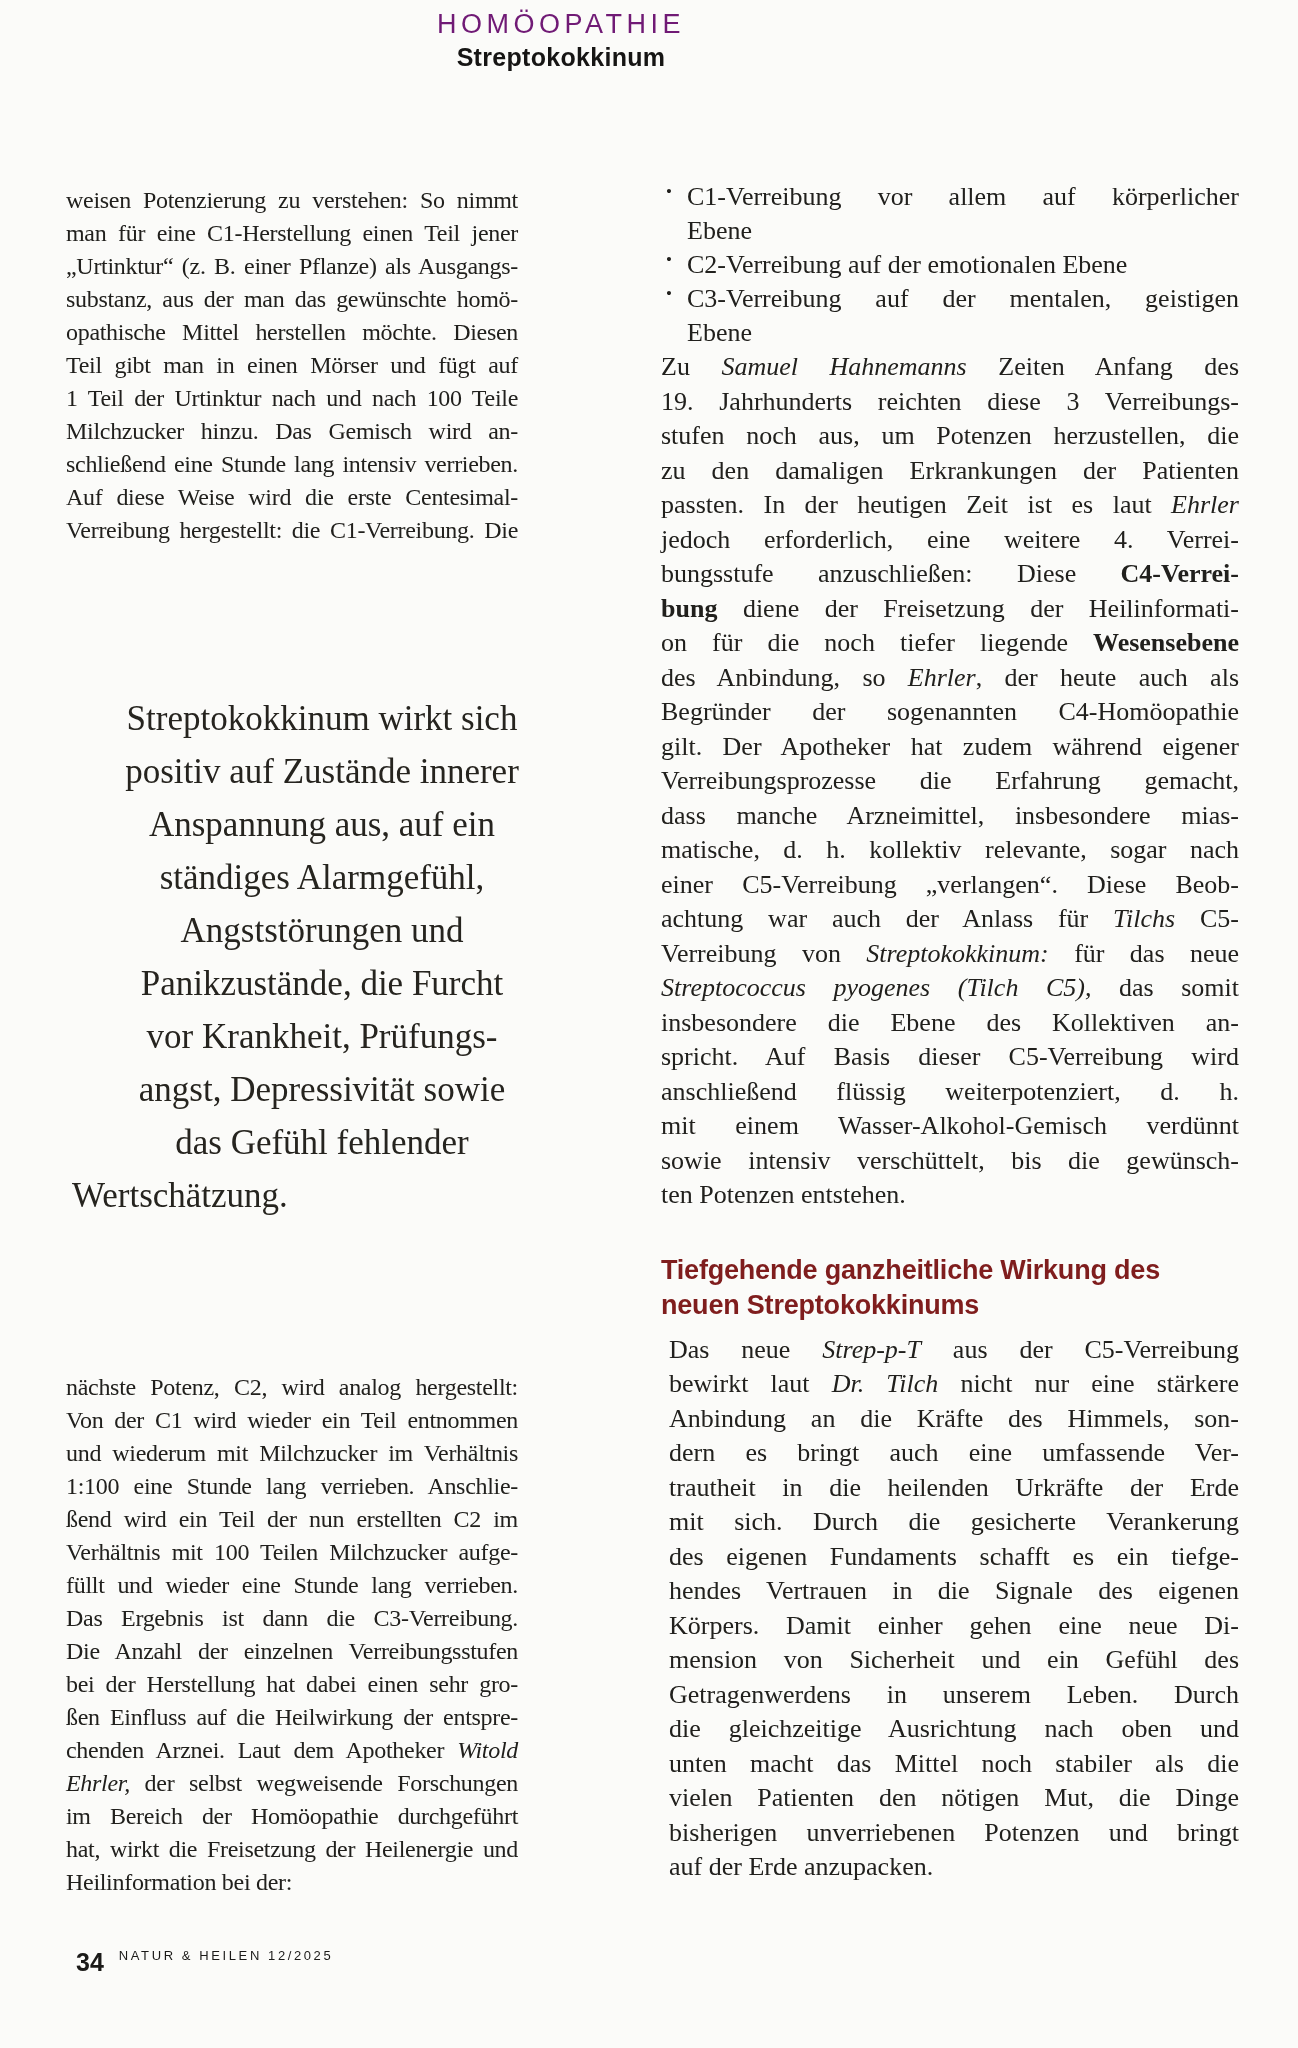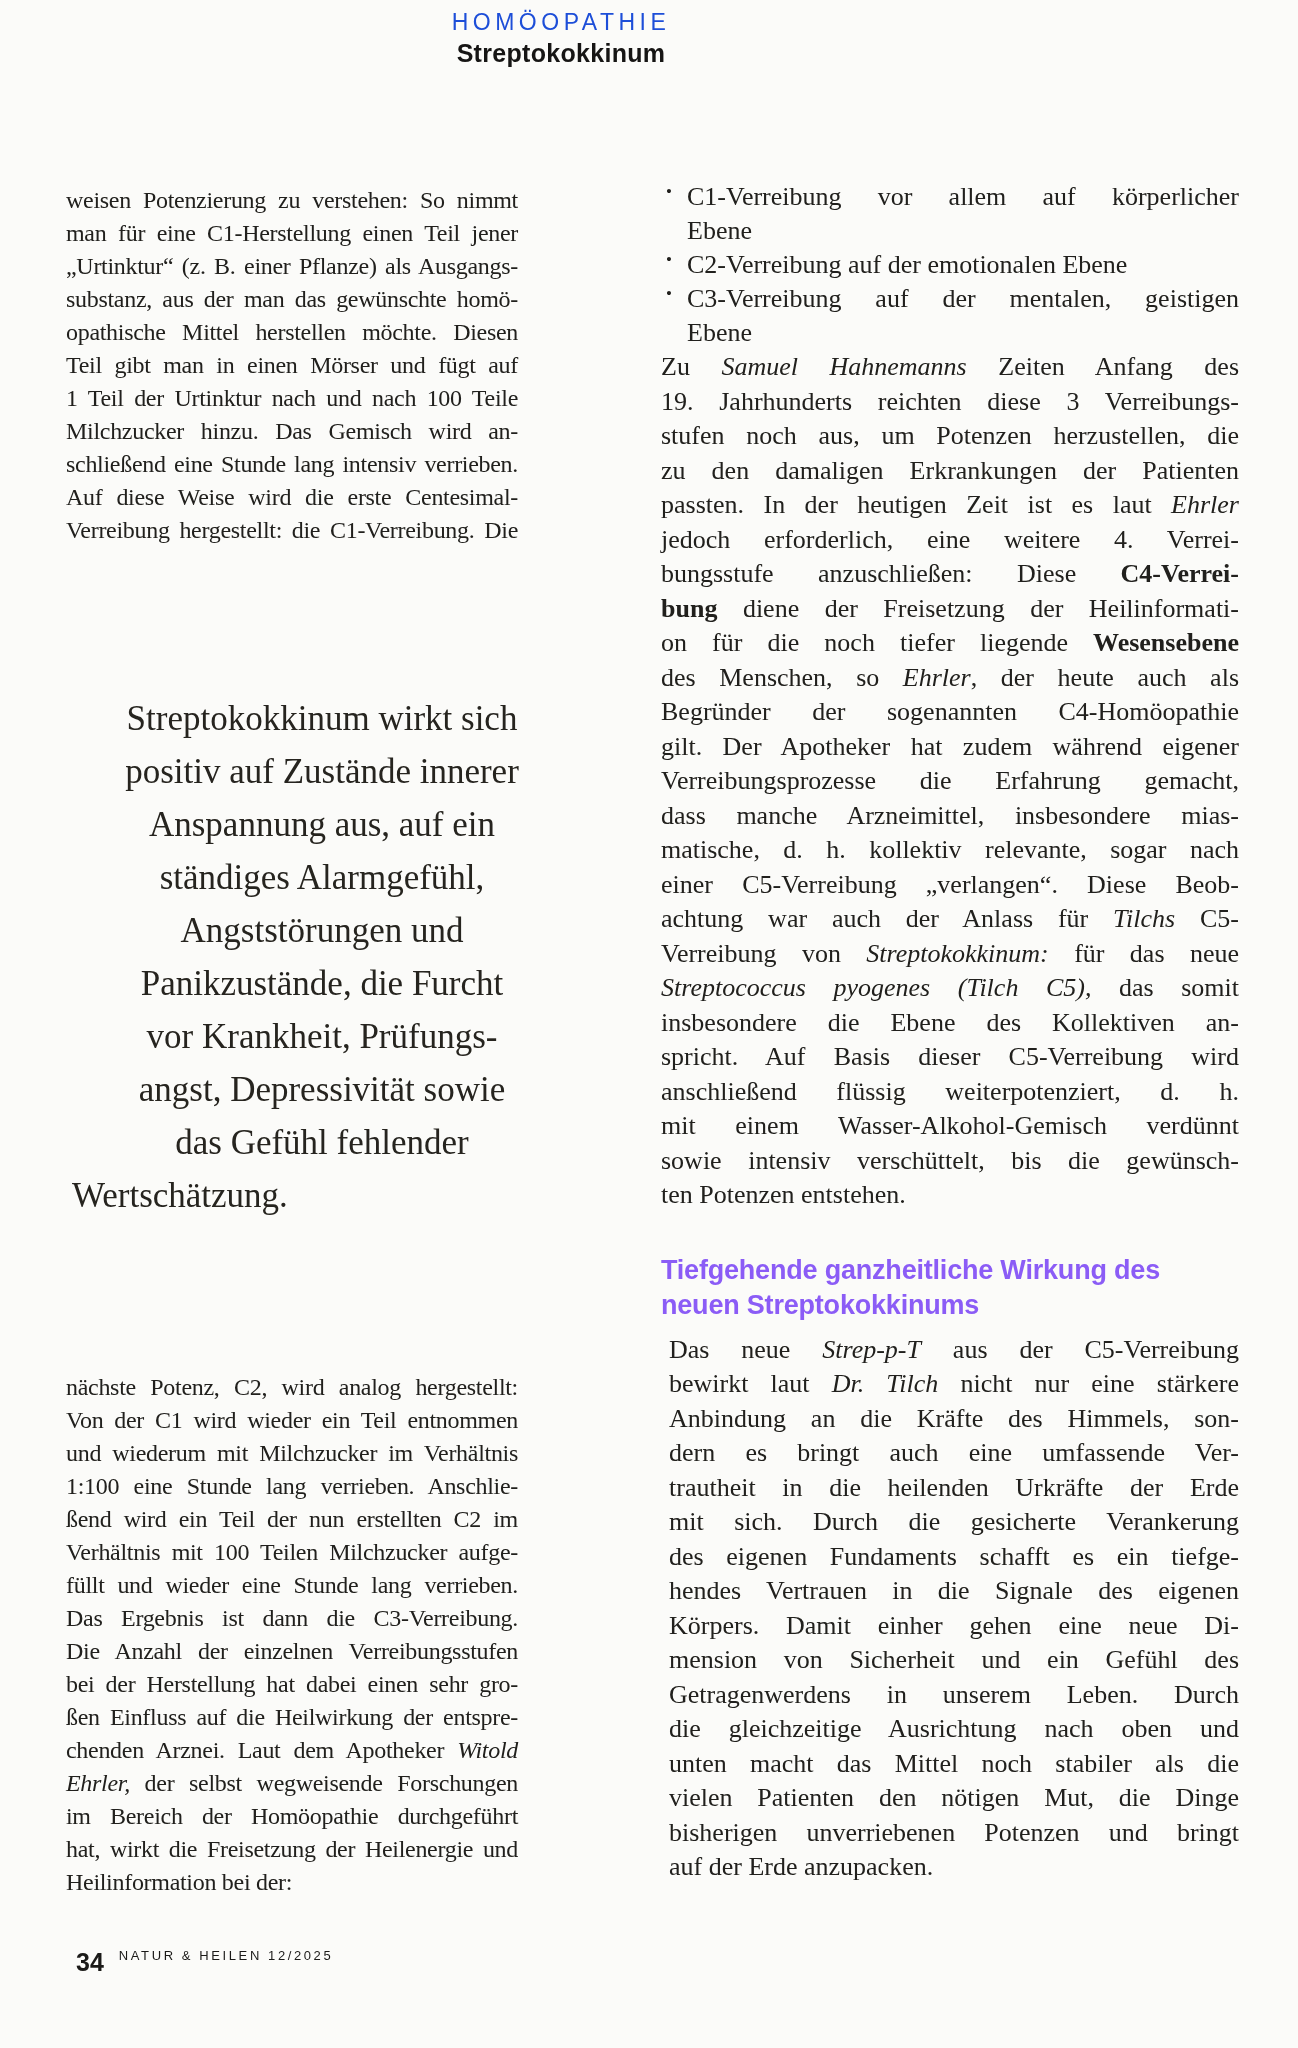--- a/index.html
+++ b/index.html
@@ -5,21 +5,21 @@
   html,body{margin:0;padding:0;background:#e9e9e7;}
   .page{
     position:relative;width:1298px;height:2048px;margin:0 auto;
     background:#fbfbf9;overflow:hidden;
     font-family:"Liberation Serif",serif;color:#21201d;
   }
   
   .header{position:absolute;top:0;left:0;width:1122px;text-align:center;}
   .kicker{
     margin-top:9px;font-family:"Liberation Sans",sans-serif;
-    font-size:23px;letter-spacing:4.5px;color:#1d4ed8;font-weight:500;
+    font-size:27px;letter-spacing:4.5px;color:#701a75;font-weight:500;
   }
   .title{
     margin-top:3px;font-family:"Liberation Sans",sans-serif;
     font-size:25px;font-weight:700;letter-spacing:.3px;color:#161514;
   }
   
   .block .line{text-align:justify;text-align-last:justify;}
   .block .line:last-child{text-align-last:left;}
   .block.cont .line:last-child{text-align-last:justify;}
   .it{font-style:italic;}
@@ -28,21 +28,21 @@
   .para-left-1{position:absolute;left:66px;top:184px;width:452px;font-size:24px;line-height:33px;letter-spacing:-0.3px;}
   .pull-quote{position:absolute;left:72px;top:692px;width:500px;font-size:35px;line-height:53px;color:#26241f;}
   .pull-quote .line{text-align:center;text-align-last:center;}
   .para-left-2{position:absolute;left:66px;top:1339px;width:452px;font-size:24px;line-height:33px;letter-spacing:-0.3px;margin-top:32px;}
   
   .right-col{position:absolute;left:661px;top:180px;width:578px;font-size:26px;line-height:34.5px;}
   .bullet-item{position:relative;padding-left:26px;line-height:34px;}
   .bullet-item .dot{position:absolute;left:5px;top:3px;font-size:17px;line-height:1;}
   .subheading{
     margin-top:40px;font-family:"Liberation Sans",sans-serif;font-weight:700;
-    font-size:27px;line-height:35px;letter-spacing:-0.2px;color:#8b5cf6;
+    font-size:27px;line-height:35px;letter-spacing:-0.2px;color:#7f1d1d;
   }
   .subheading .line{text-align:left;text-align-last:left;}
   .para-right-2{margin-top:10px;margin-left:8px;}
   
   .footer{
     position:absolute;left:76px;top:1948px;display:flex;align-items:flex-start;gap:15px;
     font-family:"Liberation Sans",sans-serif;color:#1b1a18;
   }
   .page-number{font-size:25px;font-weight:700;}
   .magazine{font-size:13px;font-weight:400;letter-spacing:2.6px;}
@@ -131,21 +131,21 @@
     <div class="block">
         <div class="line"><span>Zu </span><span class="it">Samuel Hahnemanns</span><span> Zeiten Anfang des</span></div>
         <div class="line"><span>19. Jahrhunderts reichten diese 3 Verreibungs-</span></div>
         <div class="line"><span>stufen noch aus, um Potenzen herzustellen, die</span></div>
         <div class="line"><span>zu den damaligen Erkrankungen der Patienten</span></div>
         <div class="line"><span>passten. In der heutigen Zeit ist es laut </span><span class="it">Ehrler</span></div>
         <div class="line"><span>jedoch erforderlich, eine weitere 4. Verrei-</span></div>
         <div class="line"><span>bungsstufe anzuschließen: Diese </span><span class="bd">C4-Verrei-</span></div>
         <div class="line"><span class="bd">bung</span><span> diene der Freisetzung der Heilinformati-</span></div>
         <div class="line"><span>on für die noch tiefer liegende </span><span class="bd">Wesensebene</span></div>
-        <div class="line"><span>des Menschen, so </span><span class="it">Ehrler</span><span>, der heute auch als</span></div>
+        <div class="line"><span>des Anbindung, so </span><span class="it">Ehrler</span><span>, der heute auch als</span></div>
         <div class="line"><span>Begründer der sogenannten C4-Homöopathie</span></div>
         <div class="line"><span>gilt. Der Apotheker hat zudem während eigener</span></div>
         <div class="line"><span>Verreibungsprozesse die Erfahrung gemacht,</span></div>
         <div class="line"><span>dass manche Arzneimittel, insbesondere mias-</span></div>
         <div class="line"><span>matische, d. h. kollektiv relevante, sogar nach</span></div>
         <div class="line"><span>einer C5-Verreibung „verlangen“. Diese Beob-</span></div>
         <div class="line"><span>achtung war auch der Anlass für </span><span class="it">Tilchs</span><span> C5-</span></div>
         <div class="line"><span>Verreibung von </span><span class="it">Streptokokkinum:</span><span> für das neue</span></div>
         <div class="line"><span class="it">Streptococcus pyogenes (Tilch C5),</span><span> das somit</span></div>
         <div class="line"><span>insbesondere die Ebene des Kollektiven an-</span></div>

